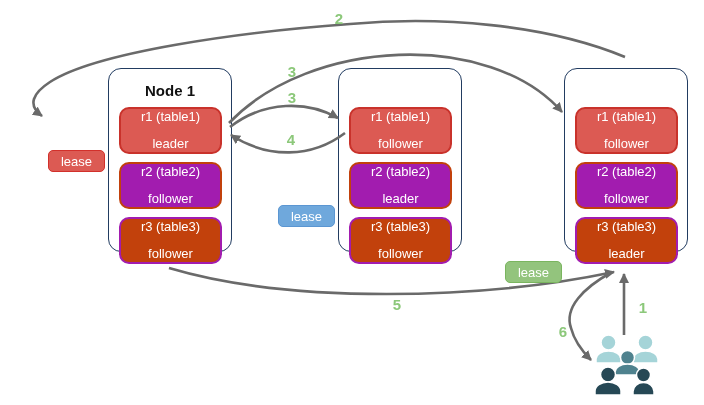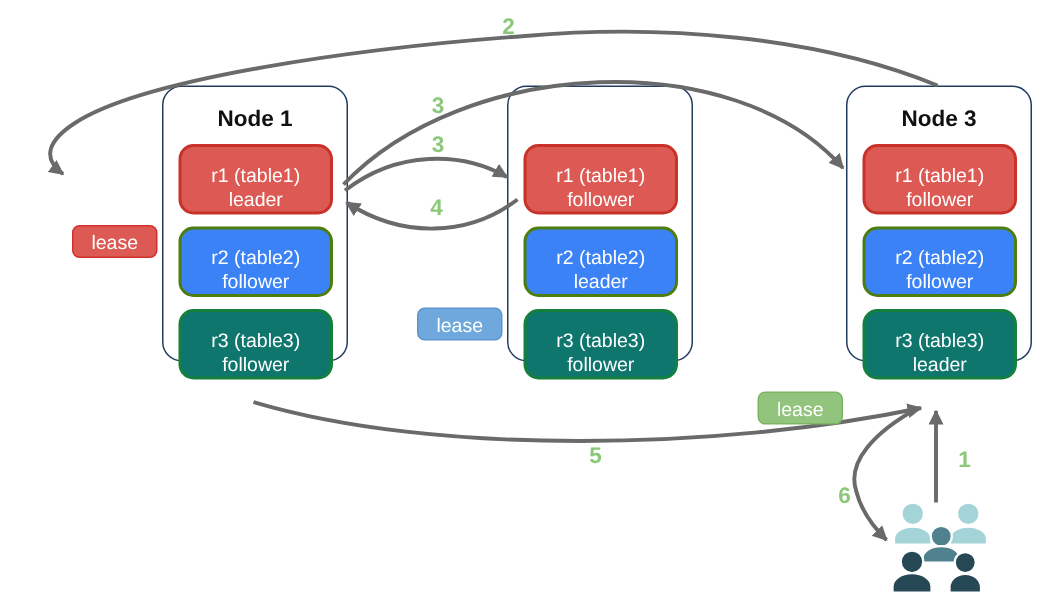--- a/index.html
+++ b/index.html
@@ -2,42 +2,42 @@
 <html><head>
 <meta charset="utf-8">
 <style>
   html,body{margin:0;padding:0;background:#ffffff;}
   .stage{
     position:relative;width:704px;height:405px;background:#ffffff;overflow:hidden;
     font-family:"Liberation Sans", sans-serif;
   }
   
   .node{
-    position:absolute;top:57px;width:124px;height:184px;background:#ffffff;
+    position:absolute;top:68px;width:124px;height:184px;background:#ffffff;
     border:1.5px solid #223C61;border-radius:13px;box-sizing:border-box;z-index:2;
   }
   .node-1{left:108px}
   .node-2{left:338px}
   .node-3{left:564px}
   .node-title{
     text-align:center;margin-top:13px;font-size:15px;font-weight:bold;color:#111111;
   }
   .replica{
     position:absolute;left:10px;width:103px;height:47px;border-radius:10px;
     box-sizing:border-box;color:#ffffff;font-size:13px;line-height:16px;
-    display:flex;flex-direction:column;align-items:center;justify-content:flex-end;
+    display:flex;flex-direction:column;align-items:center;justify-content:space-between;
     text-align:center;z-index:2;
   }
   .replica .rline{display:block}
   .pos-r1{top:38px}
   .pos-r2{top:93px}
   .pos-r3{top:148px}
   .c-red{background:#DC5A53;border:2px solid #C9322B}
-  .c-blue{background:#3b82f6;border:2px solid #4d7c0f}
-  .c-green{background:#0f766e;border:2px solid #15803d}
+  .c-blue{background:#a21caf;border:2px solid #c2410c}
+  .c-green{background:#c2410c;border:2px solid #a21caf}
   
   .lease{
     position:absolute;width:57px;height:22px;border-radius:5px;box-sizing:border-box;
     color:#ffffff;font-size:13px;display:flex;align-items:center;justify-content:center;
     z-index:4;
     margin-top:39px;
   }
   .lease-red{left:48px;top:111px;background:#DC5A53;border:1.5px solid #D2302B}
   .lease-blue{left:278px;top:166px;background:#6FA8DC;border:1.5px solid #5B96D2}
   .lease-green{left:505px;top:222px;background:#93C47D;border:1.5px solid #7AB55F}
@@ -125,21 +125,20 @@
       <span class="rline">r2 (table2)</span>
       <span class="rline">leader</span>
     </div>
     <div class="replica pos-r3 c-green">
       <span class="rline">r3 (table3)</span>
       <span class="rline">follower</span>
     </div>
   </div>
 
   <div class="node node-3">
-    <div class="node-title">Node 3</div>
     <div class="replica pos-r1 c-red">
       <span class="rline">r1 (table1)</span>
       <span class="rline">follower</span>
     </div>
     <div class="replica pos-r2 c-blue">
       <span class="rline">r2 (table2)</span>
       <span class="rline">follower</span>
     </div>
     <div class="replica pos-r3 c-green">
       <span class="rline">r3 (table3)</span>

